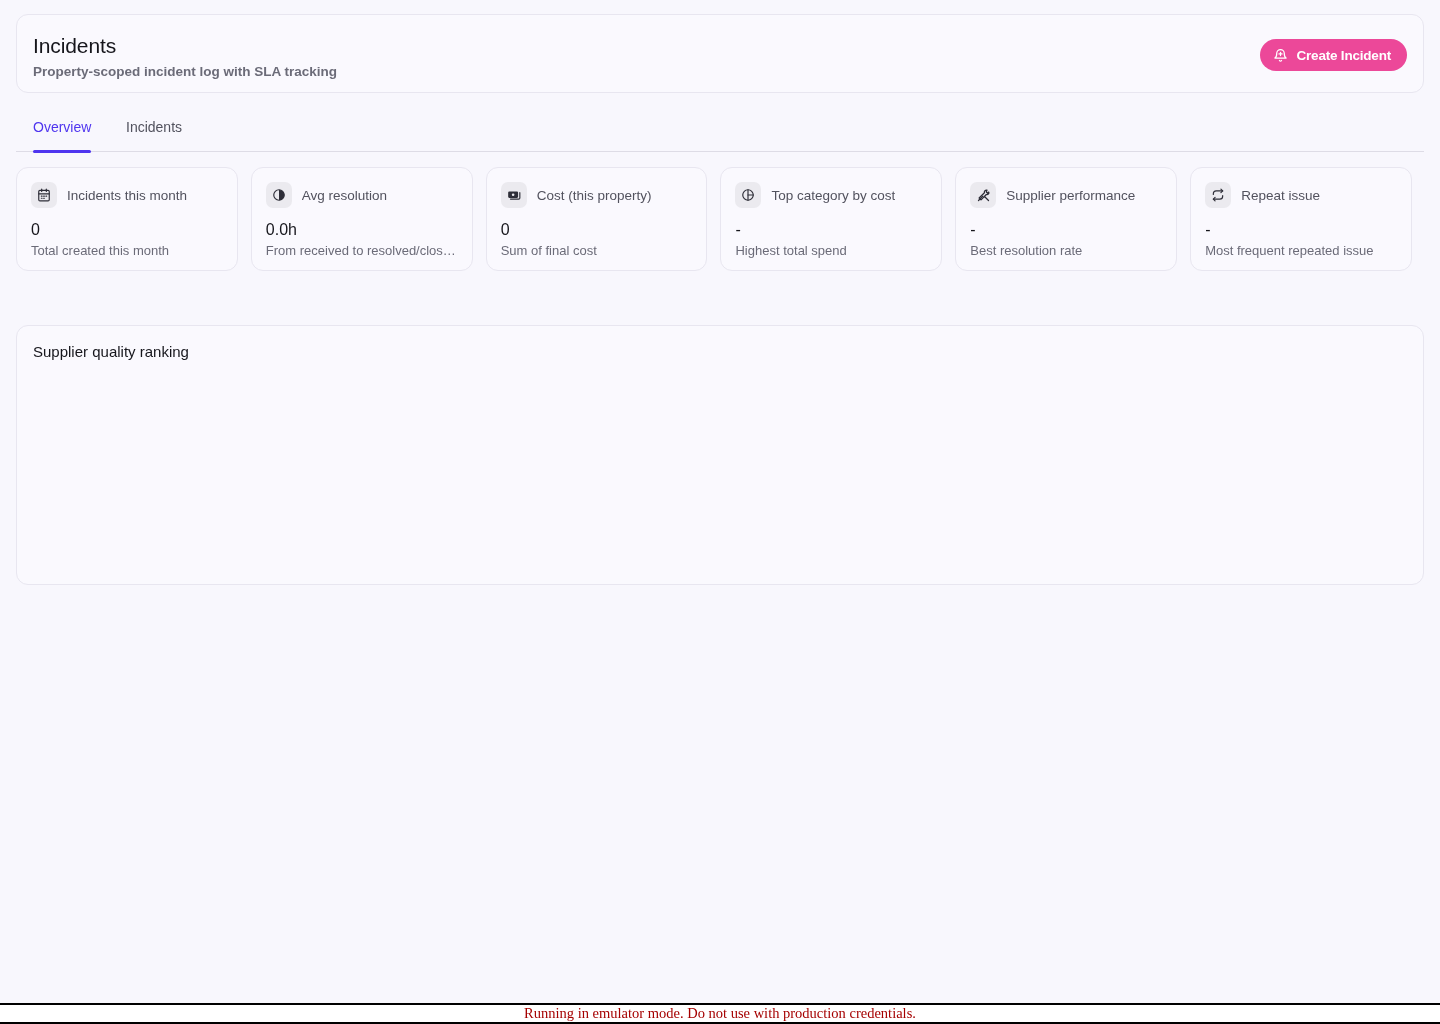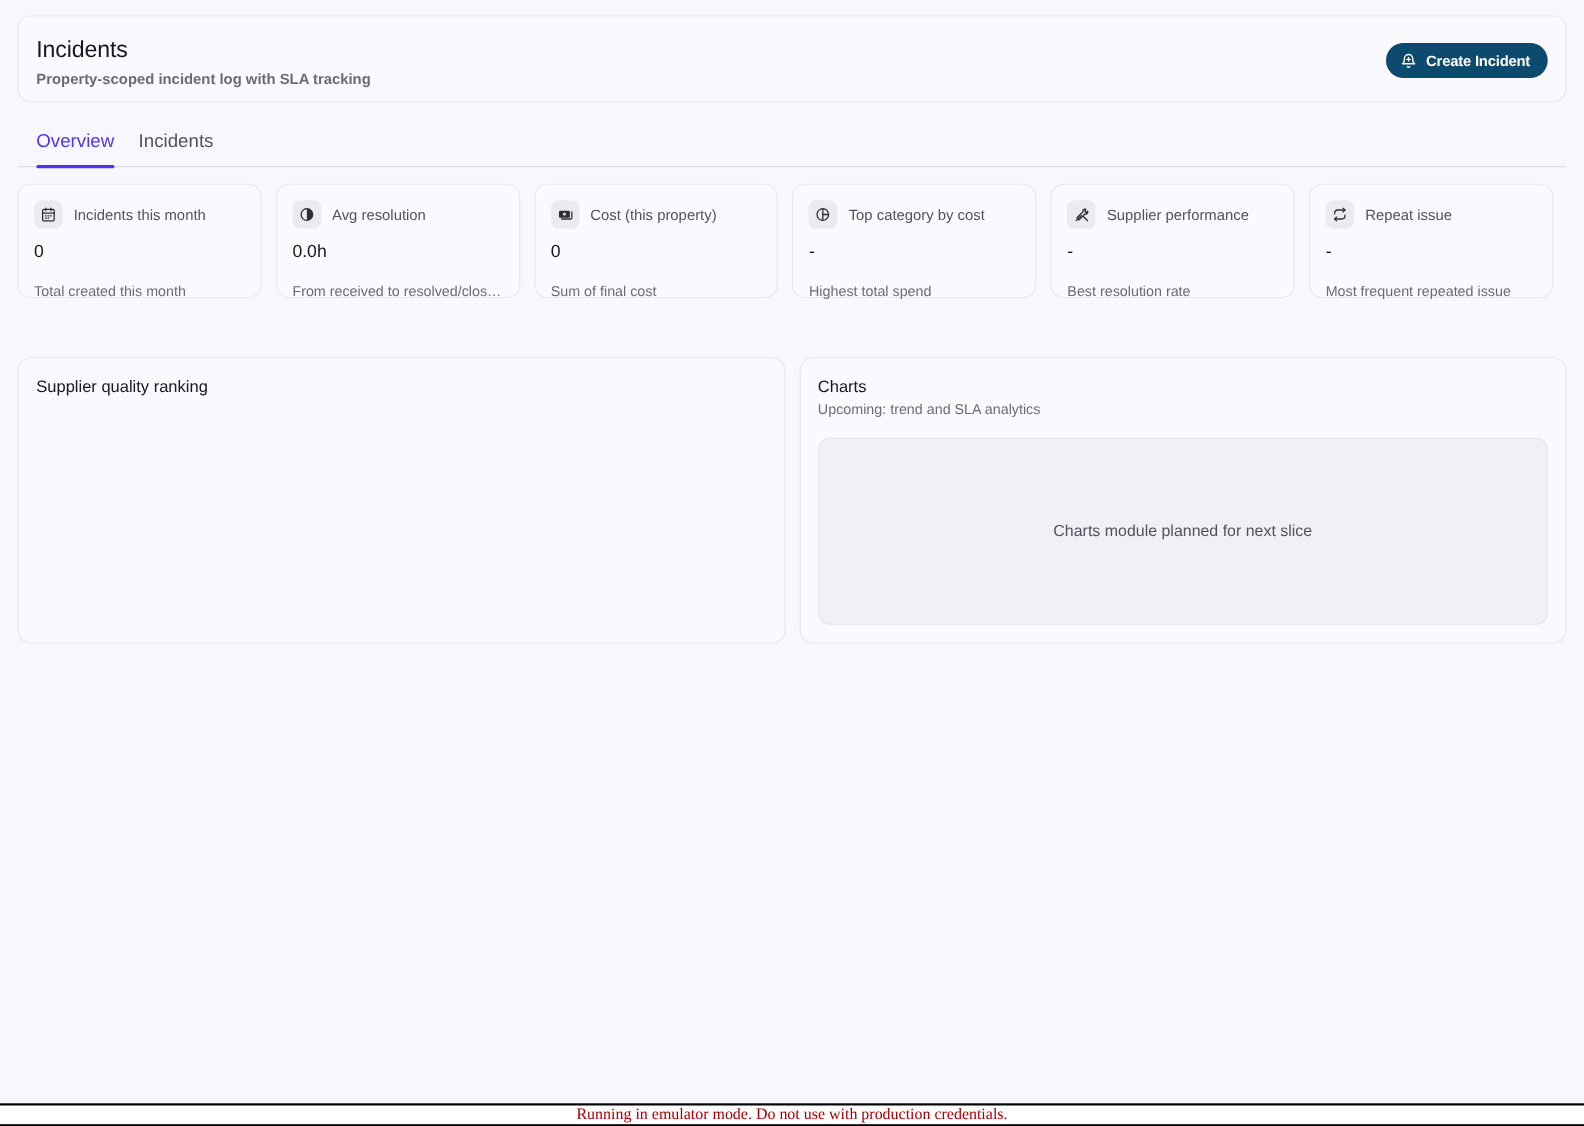--- a/index.html
+++ b/index.html
@@ -52,21 +52,21 @@
   }
   .create-btn {
     position: absolute;
     right: 16px;
     top: 24px;
     height: 32px;
     padding: 0 16px 0 13px;
     display: flex;
     align-items: center;
     gap: 8px;
-    background: #0c4a6e;
+    background: #ec4899;
     border: none;
     border-radius: 16px;
     color: #ffffff;
     font-family: "Liberation Sans", sans-serif;
     font-size: 13.5px;
     font-weight: 700;
     letter-spacing: -0.2px;
     cursor: pointer;
   }
   .create-btn svg { display: block; }
@@ -80,21 +80,21 @@
     height: 42px;
     border-bottom: 1px solid #dedce6;
   }
   .tab {
     position: absolute;
     top: 0;
     height: 42px;
     display: flex;
     align-items: flex-start;
     padding-top: 9px;
-    font-size: 17px;
+    font-size: 14px;
     color: #52525e;
     cursor: pointer;
     background: none;
     border: none;
     font-family: "Liberation Sans", sans-serif;
   }
   .tab.active { color: #4f35ef; }
   .tab.active::after {
     content: "";
     position: absolute;
@@ -152,21 +152,21 @@
     text-overflow: ellipsis;
   }
   .kpi-value {
     margin-top: 12px;
     font-size: 16px;
     color: #16161c;
     line-height: 20px;
     white-space: nowrap;
   }
   .kpi-sub {
-    margin-top: 16px;
+    margin-top: 2px;
     font-size: 13px;
     color: #6b6b78;
     line-height: 18px;
     white-space: nowrap;
     overflow: hidden;
     text-overflow: ellipsis;
   }
 
   
   .panels {
@@ -367,25 +367,20 @@
     </div>
 
   </div>
 
   <div class="panels">
 
     <section class="panel">
       <div class="panel-title">Supplier quality ranking</div>
     </section>
 
-    <section class="panel">
-      <div class="panel-title">Charts</div>
-      <div class="panel-subtitle">Upcoming: trend and SLA analytics</div>
-      <div class="panel-body placeholder-box">Charts module planned for next slice</div>
-    </section>
 
   </div>
 
   <div class="emu-bar">
     <span class="emu-text">Running in emulator mode. Do not use with production credentials.</span>
   </div>
 
 </div>
 
 </body></html>

